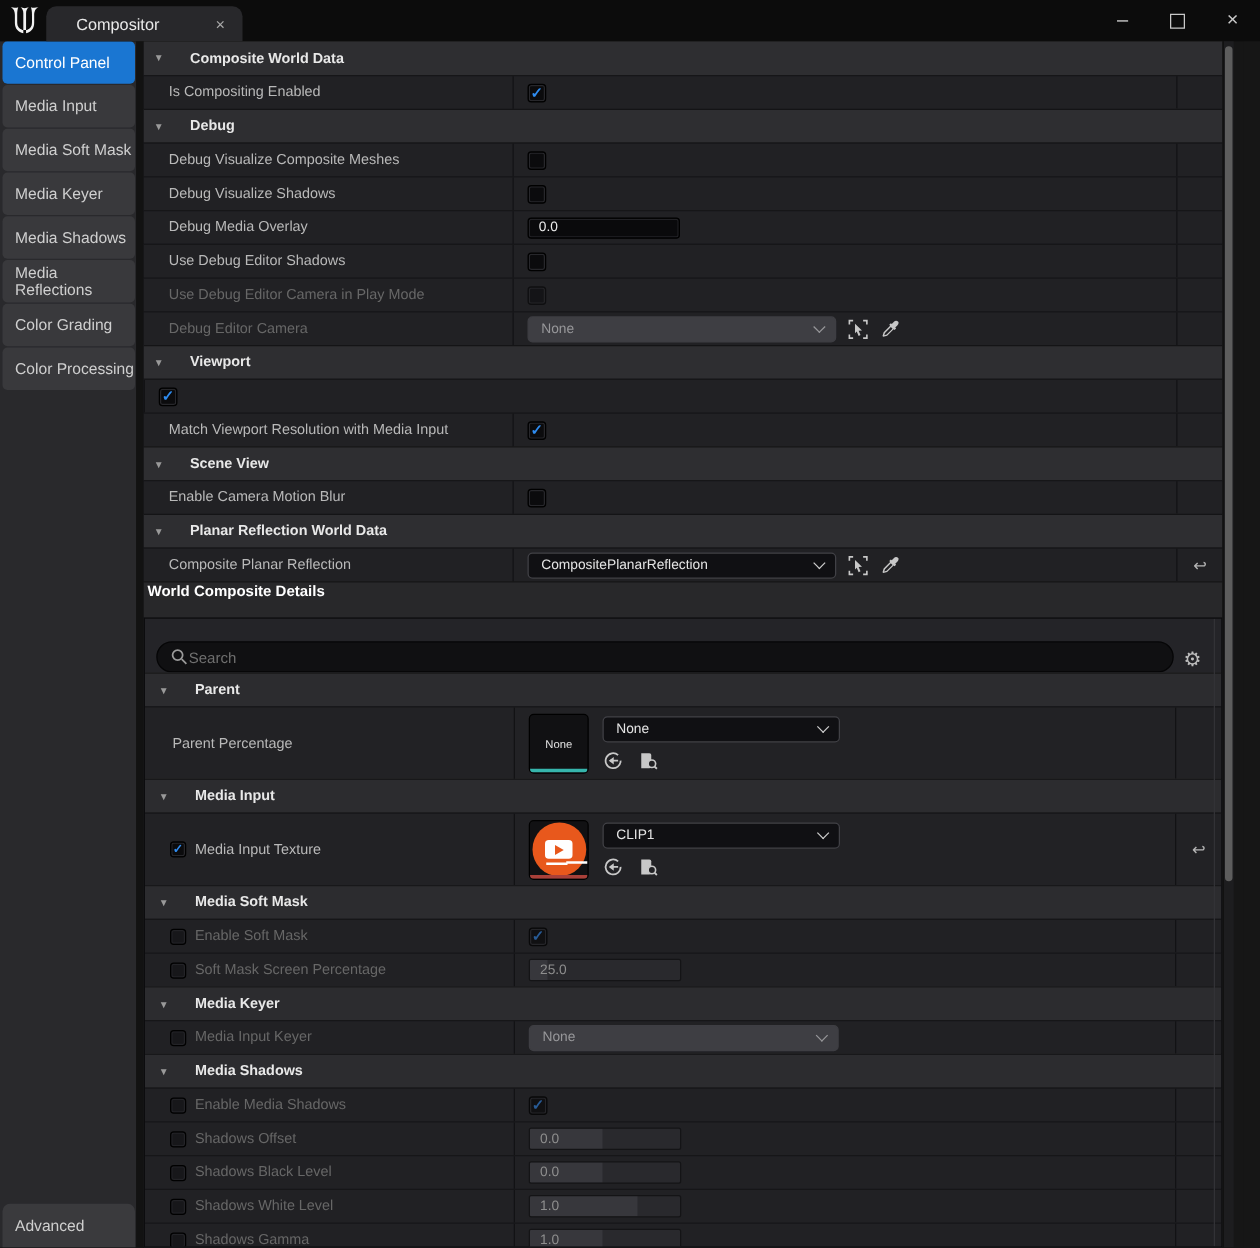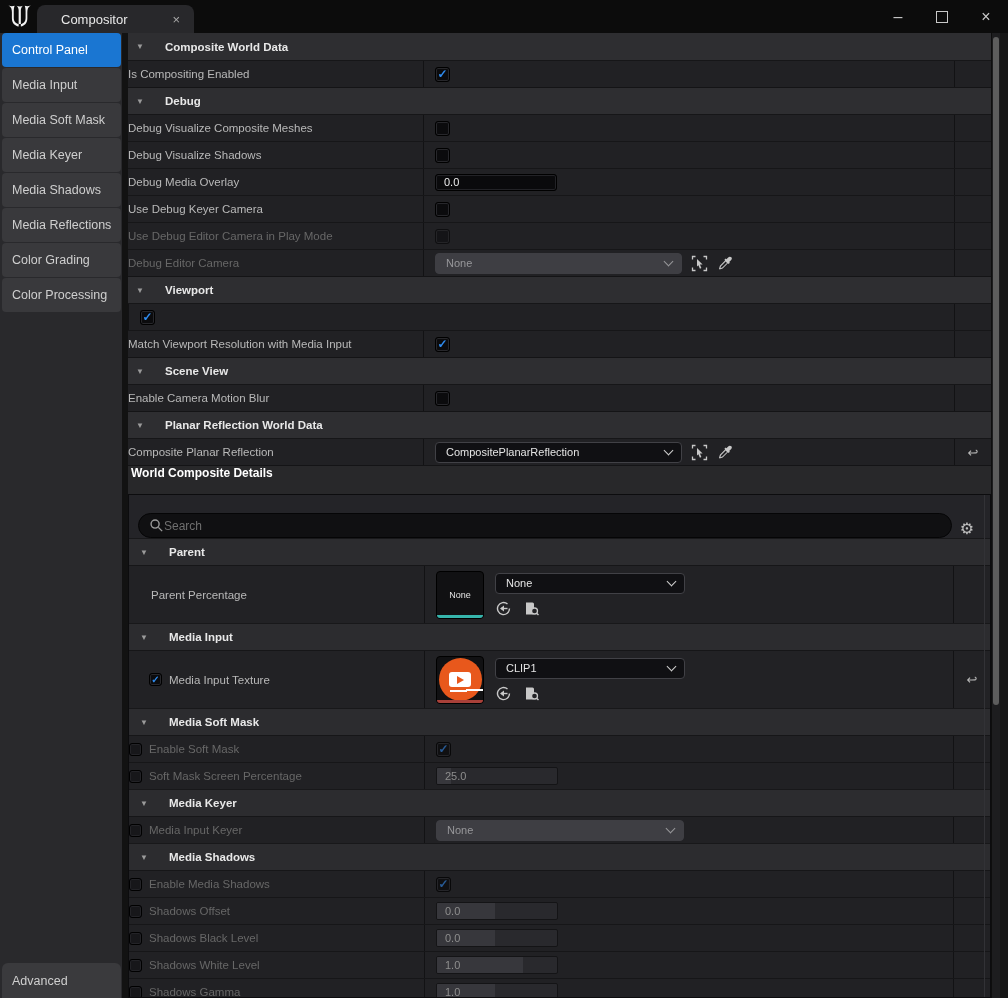--- a/index.html
+++ b/index.html
@@ -15,39 +15,39 @@
   .tab-label { color:#e9e9e9; font-size:13px; }
   .tab-close { color:#a9a9a9; font-size:13px; line-height:13px; cursor:default; }
   .winbtns { position:absolute; right:14px; top:0; height:33px; display:flex; align-items:center; gap:30px; }
   .winbtn { color:#c9c9c9; font-size:16px; width:16px; text-align:center; }
   .winbtn.max { width:12px; height:12px; border:1.4px solid #c9c9c9; font-size:0; }
 
   
   .bodyrow { flex:1; display:flex; min-height:0; }
 
   
-  .sidebar { width:122px; background:#29292c; display:flex; flex-direction:column; }
+  .sidebar { width:109px; background:#29292c; display:flex; flex-direction:column; }
   .side-item { height:34px; margin:0 1px 1px 2px; background:#39393c; border-radius:4px;
     display:flex; align-items:center; padding-left:10px; color:#cfcfcf; font-size:12.5px; }
   .side-item.selected { background:#1a76d2; color:#ffffff; }
   .side-spacer { flex:1; }
   .side-adv { height:35px; margin:0 1px 0 2px; background:#3a3a3d; border-radius:6px 6px 0 0;
     display:flex; align-items:center; padding-left:10px; color:#cfcfcf; font-size:12.5px; }
 
   .vgap { width:6px; background:#121212; }
 
   
   .main { width:863px; display:flex; flex-direction:column; background:#1b1b1d; }
 
   .row-h { height:27px; flex:0 0 27px; background:#2e2e31; display:flex; align-items:center; border-top:1px solid #141416; }
   .row-h .tri { color:#9a9a9a; font-size:8px; margin:0 6px 0 7px; width:10px; text-align:center; }
   .row-h .htxt { color:#e8e8e8; font-size:11.5px; font-weight:bold;margin-left:14px; }
 
   .row-p { height:27px; flex:0 0 27px; background:#212124; display:flex; border-top:1px solid #161618; }
-  .plabel { width:295px; display:flex; align-items:center; color:#b9b9b9; font-size:11.5px; }
+  .plabel { width:295px; display:flex; align-items:center; padding-left:20px; color:#b9b9b9; font-size:11.5px; }
   .pvalue { flex:1; border-left:1px solid #121214; display:flex; align-items:center; padding-left:11px; position:relative; }
   .preset { width:37px; border-left:1px solid #121214; display:flex; align-items:center; justify-content:center; }
   .disabled .plabel, .dlabel { color:#676767 !important; }
   .reset-glyph { color:#b5b5b5; font-size:13px; }
 
   
   .cb { width:15px; height:15px; border-radius:3px; background:#0b0b0d; border:1px solid #000;
     box-shadow: inset 0 0 0 1px #27272b; display:flex; align-items:center; justify-content:center;
     color:#2f8cf0; font-size:12px; font-weight:bold; line-height:12px; }
   .cb.dimmed { opacity:.75; color:#2b6fbd; }
@@ -181,21 +181,21 @@
 
       <div class="row-p">
         <div class="plabel">Debug Media Overlay</div>
         <div class="pvalue">
             <span class="spin">0.0</span>
           </div>
         <div class="preset"></div>
       </div>
 
       <div class="row-p">
-        <div class="plabel">Use Debug Keyer Camera</div>
+        <div class="plabel">Use Debug Editor Shadows</div>
         <div class="pvalue">
             <span class="cb"></span>
           </div>
         <div class="preset"></div>
       </div>
 
       <div class="row-p disabled">
         <div class="plabel">Use Debug Editor Camera in Play Mode</div>
         <div class="pvalue">
             <span class="cb faded"></span>

